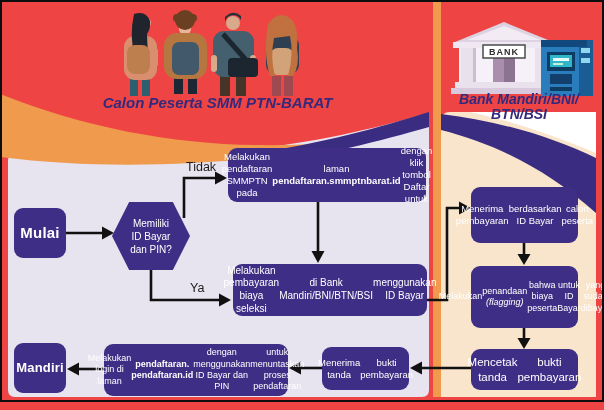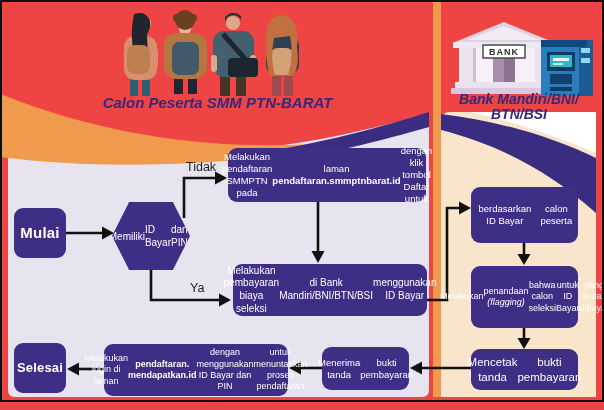--- a/index.html
+++ b/index.html
@@ -19,22 +19,22 @@
     position:absolute;background:#3e2e86;color:#ffffff;border-radius:9px;
     display:flex;flex-direction:row;align-items:center;justify-content:center;
     text-align:center;font-size:9.5px;line-height:1.26;z-index:3;padding:2px;
     box-sizing:border-box;
   }
   .box .b{font-weight:700;}
   .box .i{font-style:italic;margin-top:36px;}
   .terminal{font-weight:700;font-size:14px;letter-spacing:0.2px;}
   .hex{
     position:absolute;background:#3e2e86;color:#fff;z-index:3;
-    display:flex;flex-direction:row;align-items:center;justify-content:center;
-    text-align:left;font-size:10px;line-height:1.3;
+    display:flex;flex-direction:column;align-items:center;justify-content:center;
+    text-align:right;font-size:10px;line-height:1.3;
     clip-path:polygon(22% 0%,78% 0%,100% 50%,78% 100%,22% 100%,0% 50%);
   }
   .title{
     position:absolute;z-index:3;color:#332a7c;font-weight:700;font-style:italic;
     text-align:center;line-height:1.08;
   }
   .branch-label{
     position:absolute;z-index:4;color:#1c1c1c;font-size:12.5px;font-weight:400;
   }
   .illus{position:absolute;z-index:2;}
@@ -177,36 +177,37 @@
     <div>menggunakan ID Bayar</div>
   </div>
 
   <div class="box" style="left:322px;top:347px;width:87px;height:43px;">
     <div>Menerima tanda</div>
     <div>bukti pembayaran</div>
   </div>
 
   <div class="box" style="left:104px;top:344px;width:184px;height:52px;font-size:9px;">
     <div>Melakukan login di laman</div>
-    <div class="b">pendaftaran. mendapatkan.id</div>
+    <div class="b">pendaftaran. pendaftaran.id</div>
     <div>dengan menggunakan ID Bayar dan PIN</div>
     <div>untuk menuntaskan proses pendaftaran</div>
   </div>
 
-  <div class="box terminal" style="left:14px;top:343px;width:52px;height:50px;font-size:13px;">Selesai</div>
+  <div class="box terminal" style="left:14px;top:343px;width:52px;height:50px;font-size:13px;">Mandiri</div>
 
   <div class="box" style="left:471px;top:187px;width:107px;height:56px;">
+    <div>Menerima pembayaran</div>
     <div>berdasarkan ID Bayar</div>
     <div>calon peserta</div>
   </div>
 
   <div class="box" style="left:471px;top:266px;width:107px;height:62px;font-size:9px;">
     <div>Melakukan</div>
     <div><span>penandaan </span><span class="i">(flagging)</span></div>
-    <div>bahwa calon seleksi</div>
+    <div>bahwa biaya peserta</div>
     <div>untuk ID Bayar</div>
     <div>yang sudah dibayar</div>
   </div>
 
   <div class="box" style="left:471px;top:349px;width:107px;height:41px;font-size:11.5px;">
     <div>Mencetak tanda</div>
     <div>bukti pembayaran</div>
   </div>
 
   <div class="frame"></div>

